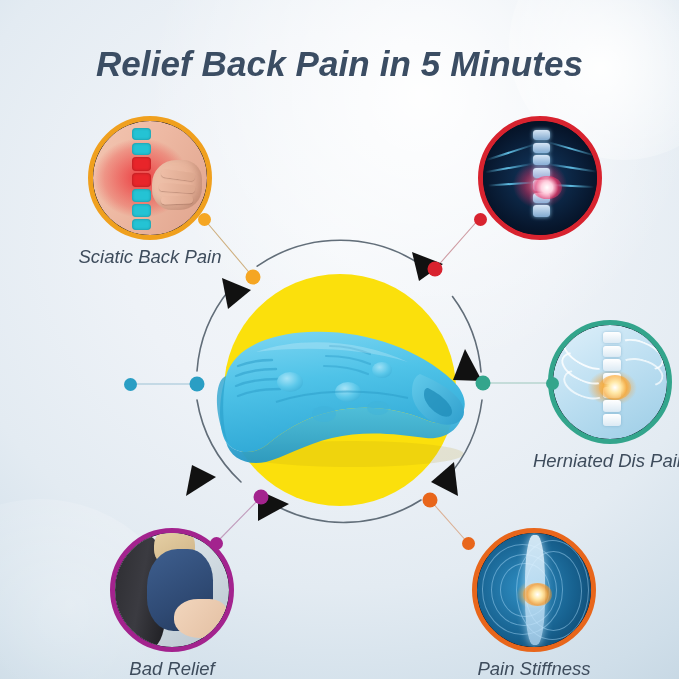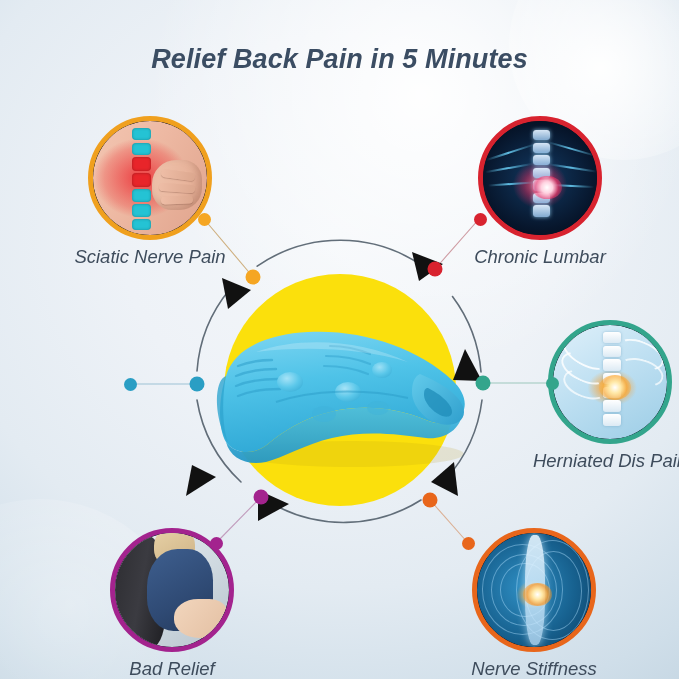--- a/index.html
+++ b/index.html
@@ -36,21 +36,21 @@
     background: radial-gradient(circle at 60% 35%, rgba(255,255,255,0.35), rgba(255,255,255,0.0) 70%);
   }
 
   
   .title {
     position: absolute;
     top: 44px;
     left: 0;
     width: 100%;
     text-align: center;
-    font-size: 27px;
+    font-size: 35px;
     font-weight: bold;
     font-style: italic;
     color: #3b4d63;
     letter-spacing: 0.1px;
     white-space: nowrap;
   }
 
   
   svg.layer {
     position: absolute;
@@ -397,21 +397,21 @@
         <div class="sp-seg hot" style="top:46%; height:12%;"></div>
         <div class="sp-seg" style="top:60%; height:11%;"></div>
         <div class="sp-seg" style="top:73%; height:11%;"></div>
         <div class="sp-seg" style="top:86%; height:10%;"></div>
         <div class="hand"></div>
         <div class="finger" style="right:10%; top:44%; width:30%; transform:rotate(8deg);"></div>
         <div class="finger" style="right:10%; top:55%; width:32%; transform:rotate(4deg);"></div>
         <div class="finger" style="right:12%; top:66%; width:28%; transform:rotate(-2deg);"></div>
       </div>
     </div>
-    <span class="label">Sciatic Nerve Pain</span>
+    <span class="label">Sciatic Back Pain</span>
   </div>
   <div class="rim-dot" style="left:198px; top:213px; background:#f5a623;"></div>
 
   <div class="node lbl-center" style="left:478px; top:116px;">
     <div class="ring c-red">
       <div class="photo">
         <div class="ph ph-lumbar"></div>
         <div class="xray-line" style="left:2%;  top:26%; width:46%; transform:rotate(-18deg);"></div>
         <div class="xray-line" style="left:2%;  top:40%; width:42%; transform:rotate(-10deg);"></div>
         <div class="xray-line" style="left:4%;  top:54%; width:40%; transform:rotate(-4deg);"></div>
@@ -421,21 +421,20 @@
         <div class="vert" style="top:8%;  height:9%;"></div>
         <div class="vert" style="top:19%; height:9%;"></div>
         <div class="vert" style="top:30%; height:9%;"></div>
         <div class="vert" style="top:41%; height:9%;"></div>
         <div class="vert" style="top:52%; height:9%;"></div>
         <div class="vert" style="top:63%; height:9%;"></div>
         <div class="vert" style="top:74%; height:10%;"></div>
         <div class="glow-dot" style="left:43%; top:48%; width:26%; height:20%;"></div>
       </div>
     </div>
-    <span class="label">Chronic Lumbar</span>
   </div>
   <div class="rim-dot" style="left:474px; top:213px; background:#d8232f;"></div>
 
   <div class="rim-dot" style="left:124px; top:378px; background:#2a9ec4;"></div>
 
   <div class="node lbl-center" style="left:548px; top:320px;">
     <div class="ring c-teal">
       <div class="photo">
         <div class="ph ph-herniated"></div>
         <div class="rib" style="left:6%; top:12%; width:42%; height:20%; transform:rotate(-150deg); border-color:rgba(255,255,255,0.85); border-left-color:transparent; border-bottom-color:transparent;"></div>
@@ -477,17 +476,17 @@
         <div class="ph ph-stiffness"></div>
         <div class="ripple" style="left:4%;  top:10%; width:70%; height:78%;"></div>
         <div class="ripple" style="left:12%; top:18%; width:56%; height:62%;"></div>
         <div class="ripple" style="left:20%; top:26%; width:42%; height:46%;"></div>
         <div class="ripple" style="right:2%; top:6%;  width:62%; height:86%;"></div>
         <div class="ripple" style="right:8%; top:16%; width:48%; height:68%;"></div>
         <div class="spine-pale"></div>
         <div class="glow-dot" style="left:40%; top:44%; width:26%; height:20%; background:radial-gradient(circle,#ffffff 0%,#ffe9a8 26%,rgba(255,150,30,0.7) 56%,rgba(255,150,30,0) 100%);"></div>
       </div>
     </div>
-    <span class="label">Nerve Stiffness</span>
+    <span class="label">Pain Stiffness</span>
   </div>
   <div class="rim-dot" style="left:462px; top:537px; background:#e8661b;"></div>
 
 </div>
 
 </body></html>

